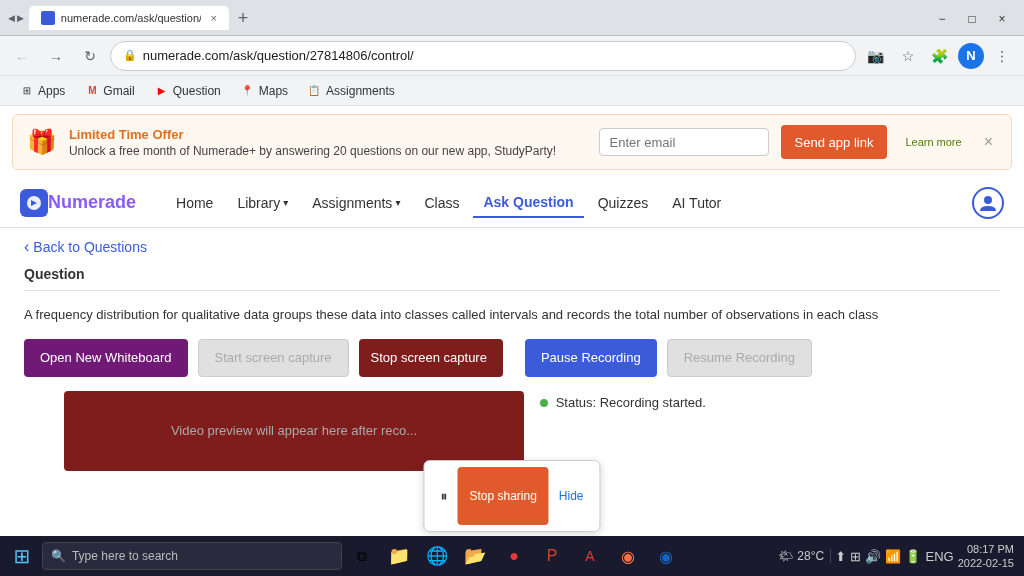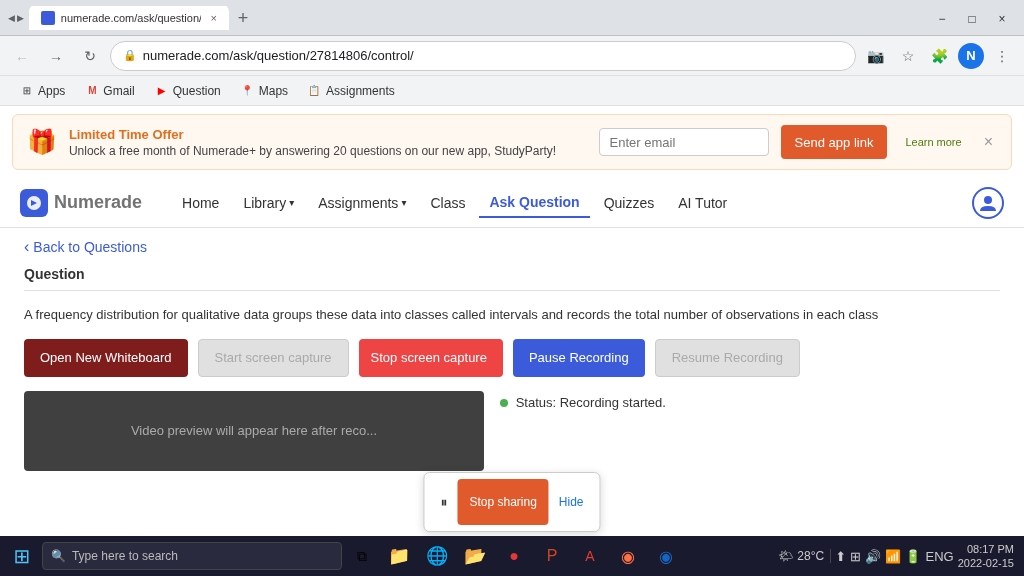--- a/index.html
+++ b/index.html
@@ -243,24 +243,23 @@
       display: flex;
       align-items: center;
       padding: 0 20px;
       height: 50px;
       border-bottom: 1px solid #e0e0e0;
       gap: 20px;
     }
     .site-logo {
       display: flex;
       align-items: center;
-      gap: 6px;
       font-size: 18px;
       font-weight: bold;
-      color: #737373;
+      color: #8b5cf6;
       text-decoration: none;
     }
     .logo-icon {
       width: 28px;
       height: 28px;
       background: #3b5bdb;
       border-radius: 6px;
       display: flex;
       align-items: center;
       justify-content: center;
@@ -342,41 +341,42 @@
     }
     .btn {
       height: 38px;
       padding: 0 16px;
       border: none;
       border-radius: 4px;
       font-size: 13px;
       cursor: pointer;
       white-space: nowrap;
     }
-    .btn-primary { background: #7f1d1d; color: #fff; }
-    .btn-danger { background: #ef4444; color: #fff; padding-left: 12px; }
-    .btn-recording { background: #3b5bdb; color: #fff; }
+    .btn-primary { background: #701a75; color: #fff; }
+    .btn-danger { background: #7f1d1d; color: #fff; padding-left: 12px; }
+    .btn-recording { background: #3b5bdb; color: #fff; margin-left: 12px; }
     .btn-disabled { background: #e0e0e0; color: #aaa; border: 1px solid #ccc; cursor: default; }
 
     
     .video-area {
       display: flex;
       gap: 16px;
     }
     .video-preview {
-      background: #404040;
+      background: #7f1d1d;
       width: 460px;
       height: 80px;
       display: flex;
       align-items: center;
       justify-content: center;
       color: #aaa;
       font-size: 13px;
       border-radius: 4px;
       flex-shrink: 0;
+      margin-left: 40px;
     }
     .recording-status {
       display: flex;
       flex-direction: column;
       justify-content: flex-start;
       padding-top: 4px;
       align-items: center;
     }
     .status-text {
       font-size: 13px;
@@ -413,21 +413,21 @@
     }
     .sharing-pause-icon {
       color: #333;
       font-size: 14px;
     }
     .sharing-stop-btn {
       background: #e05a2b;
       color: #fff;
       border: none;
       border-radius: 4px;
-      padding: 16px 12px;
+      padding: 22px 12px;
       font-size: 12px;
       cursor: pointer;
     }
     .sharing-hide-btn {
       background: none;
       border: none;
       color: #1a73e8;
       font-size: 12px;
       cursor: pointer;
     }

